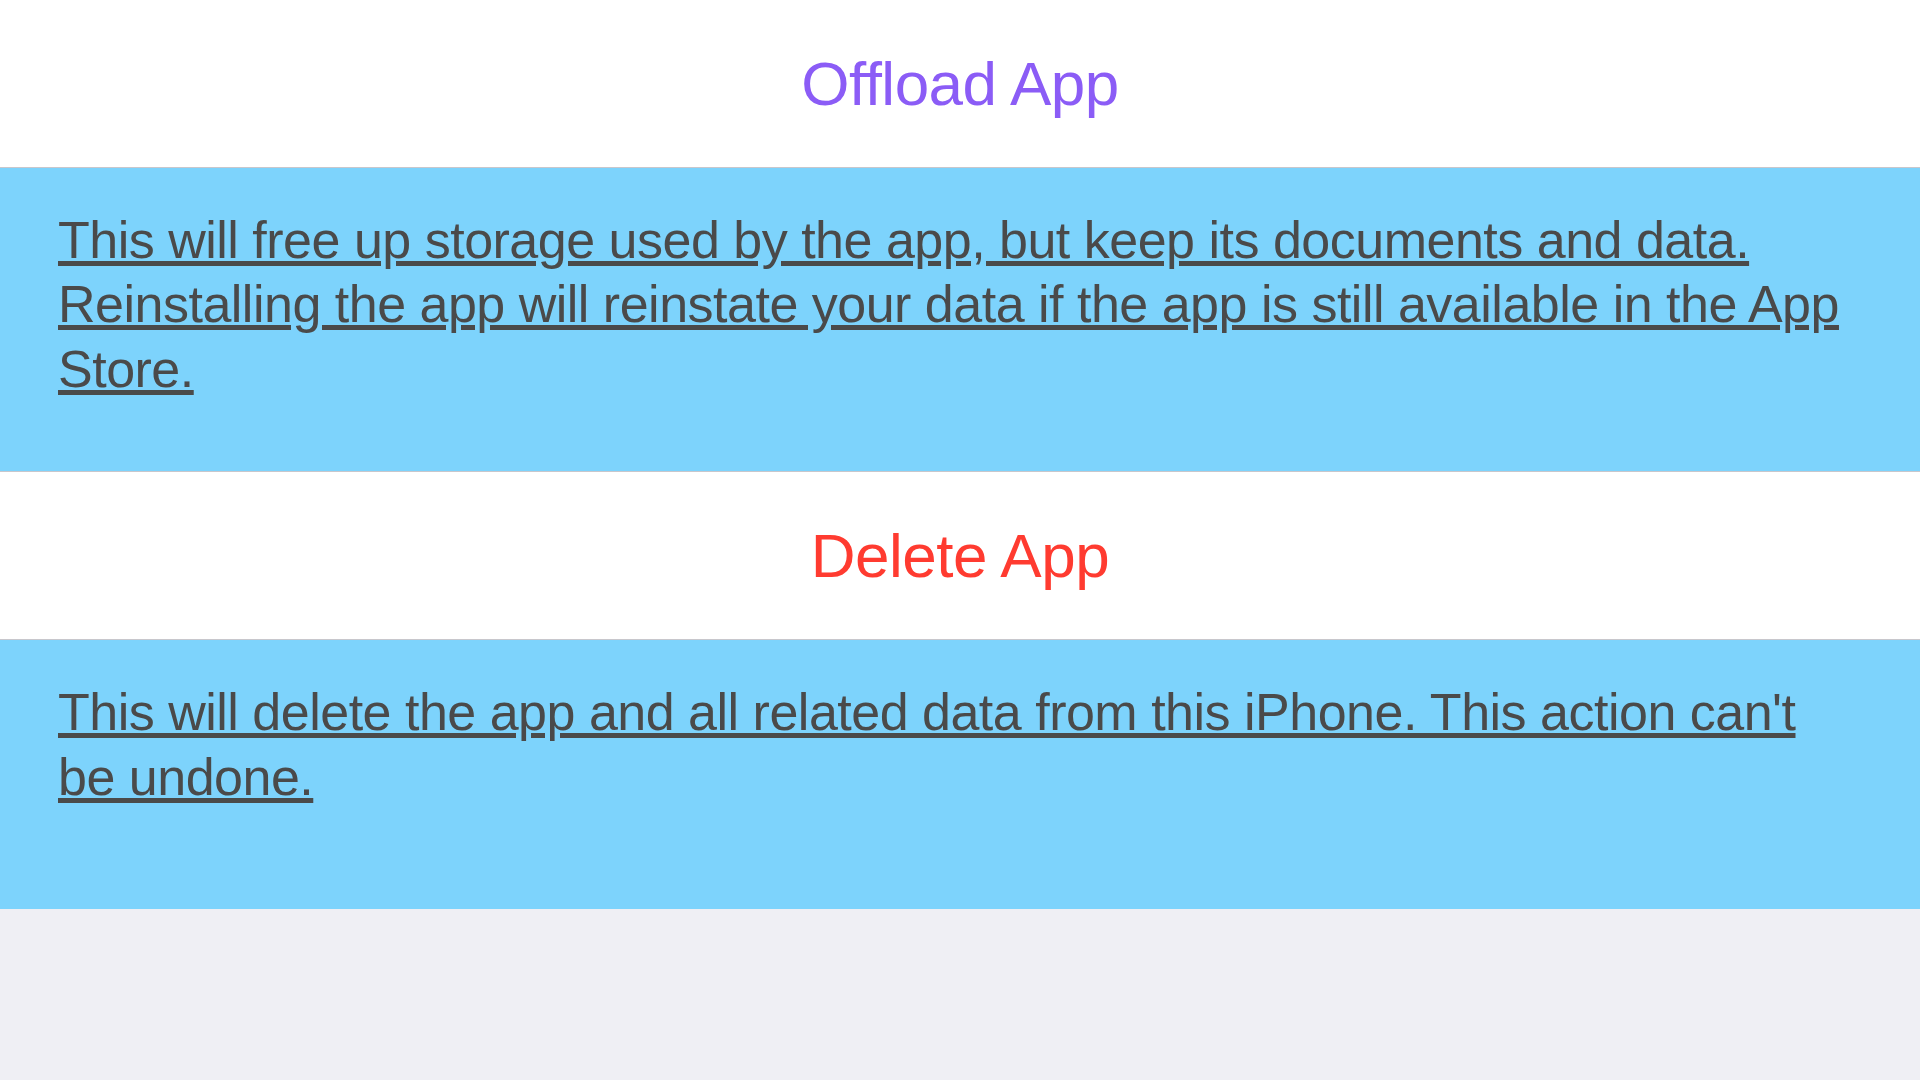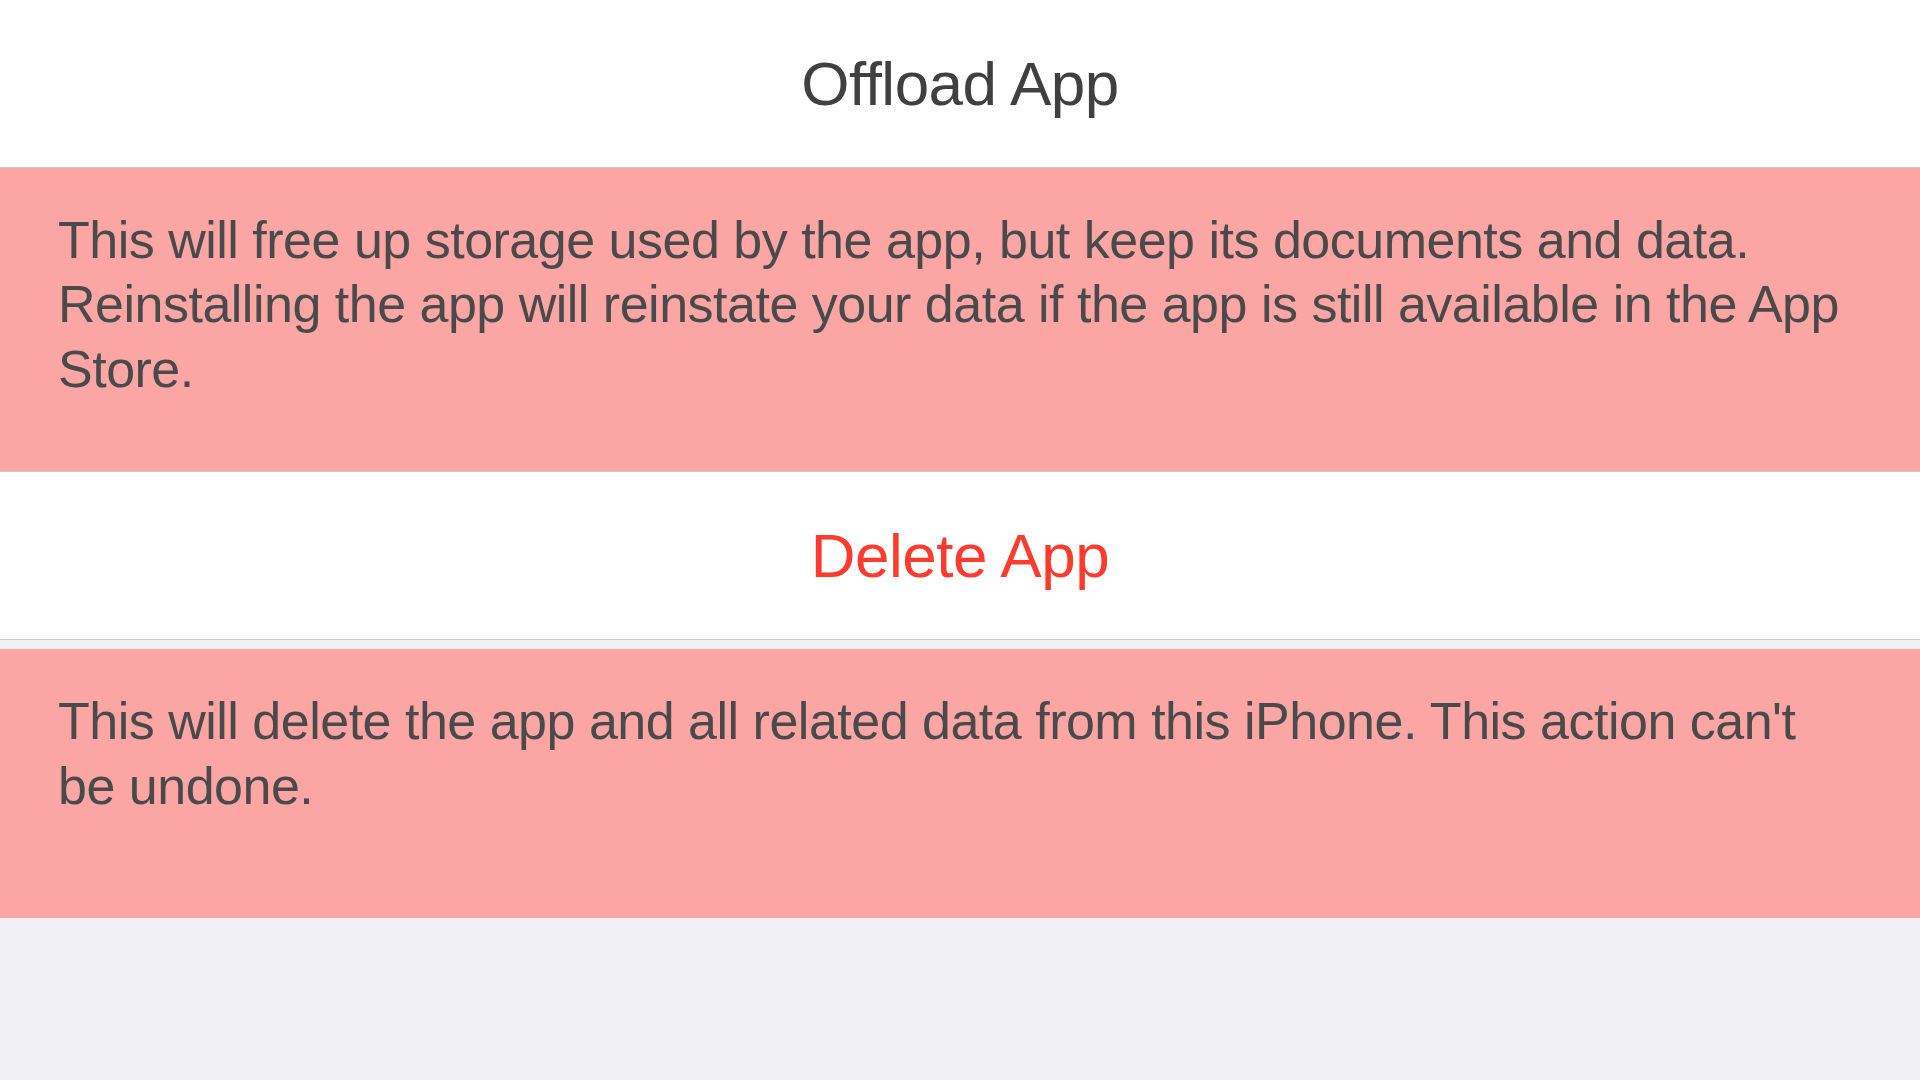--- a/index.html
+++ b/index.html
@@ -26,41 +26,41 @@
     }
     .action-cell.first {
       border-top: none;
     }
     .action-cell.bordered-top {
       border-top: 1px solid #c8c7cc;
     }
     .offload-label {
       font-size: 62px;
       font-weight: 400;
-      color: #404040;
+      color: #8b5cf6;
       letter-spacing: -0.5px;
     }
     .delete-label {
       font-size: 62px;
       font-weight: 400;
       color: #ff3b30;
       letter-spacing: -0.5px;
       text-align: center;
     }
     .description {
-      background-color: #fca5a5;
+      background-color: #7dd3fc;
       padding: 40px 58px 70px 58px;
       font-size: 52px;
       color: #4a4a4a;
       line-height: 1.24;
       letter-spacing: -0.5px;
+      text-decoration: underline;
     }
     .description.last {
       padding-bottom: 100px;
-      margin-top: 9px;
     }
   </style>
 </head>
 <body>
 
 <div class="container">
   <div class="action-cell first">
     <span class="offload-label">Offload App</span>
   </div>
   <div class="description">This will free up storage used by the app, but keep its documents and data. Reinstalling the app will reinstate your data if the app is still available in the App Store.</div>

